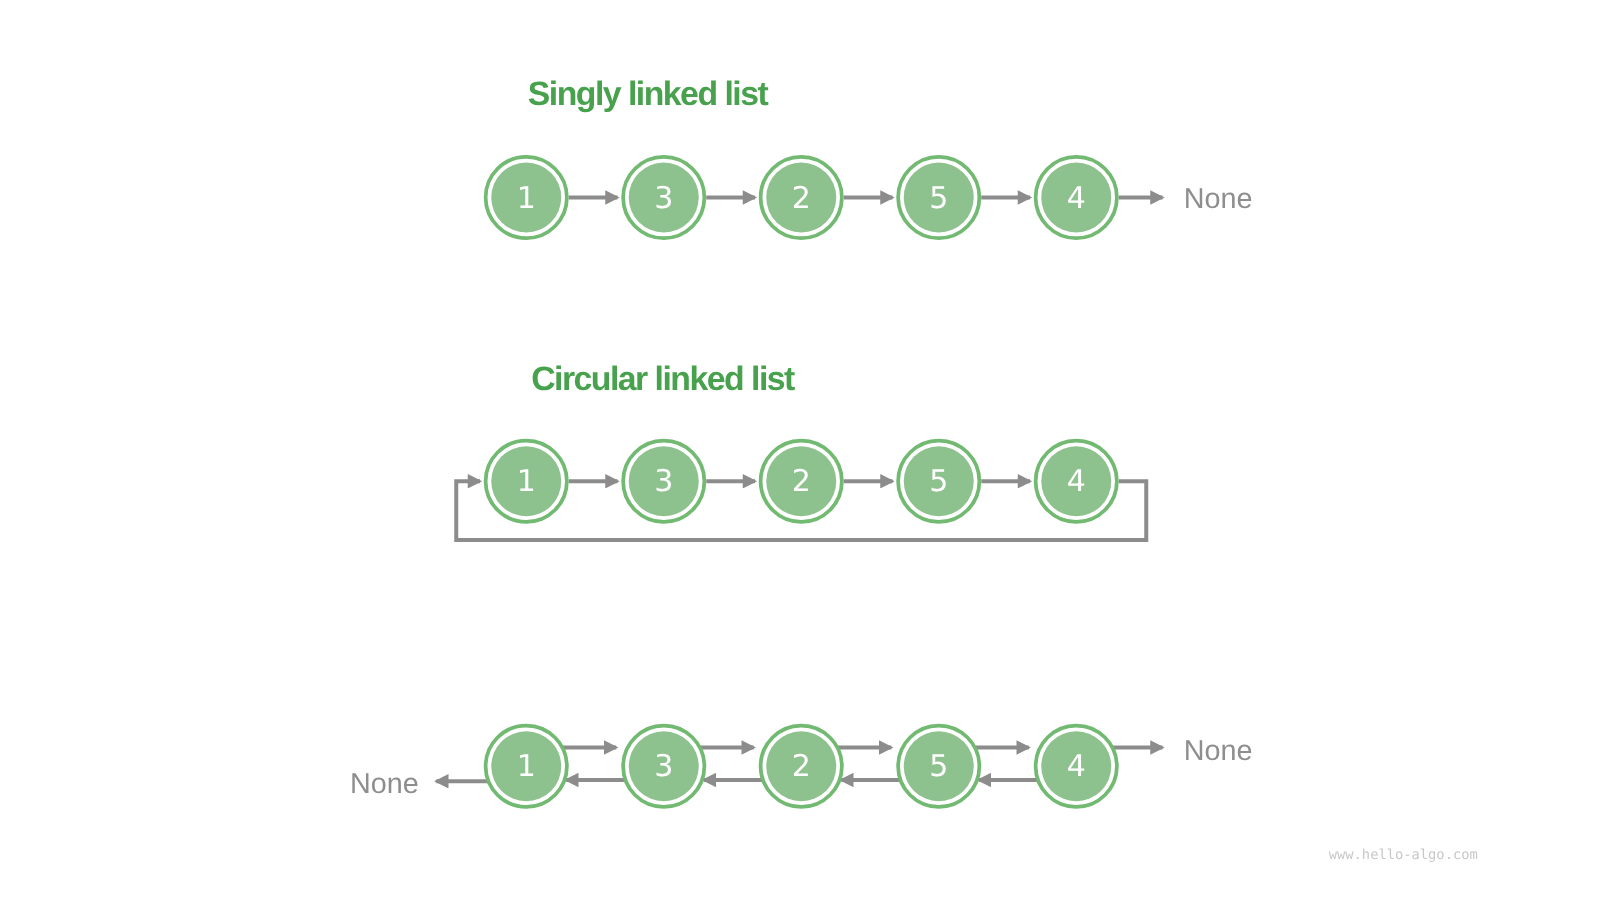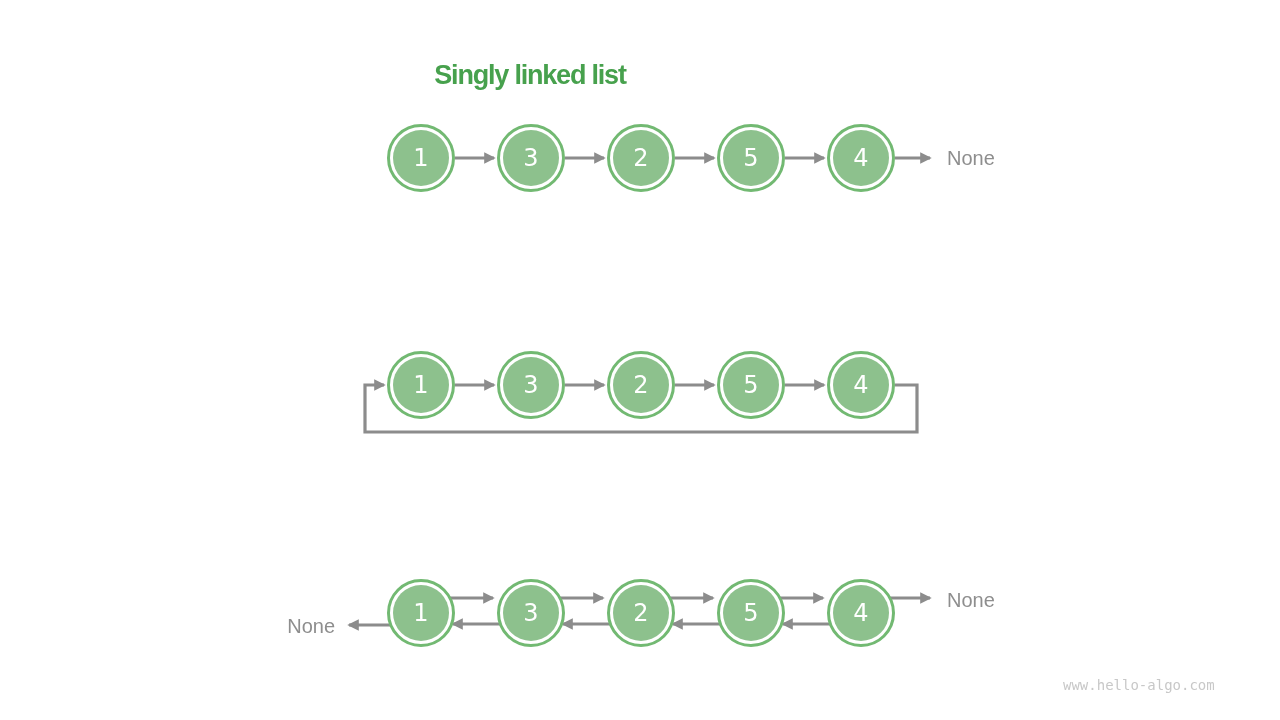--- a/index.html
+++ b/index.html
@@ -46,30 +46,30 @@
   .node-value {
     position: relative;
     z-index: 1;
     color: #ffffff;
     font-size: 24px;
     font-family: "DejaVu Sans", "Liberation Sans", sans-serif;
     font-weight: normal;
   }
   .none-label {
     position: absolute;
-    font-size: 20px;
+    font-size: 23px;
     color: #8E8E8E;
     line-height: 30px;
   }
   .watermark {
     position: absolute;
     left: 1063px;
     top: 677px;
     font-family: "DejaVu Sans Mono", monospace;
-    font-size: 14px;
+    font-size: 11px;
     color: #C8C8C8;
   }
   #arrows {
     position: absolute;
     left: 0;
     top: 0;
     pointer-events: none;
   }
 </style>
 </head>
@@ -104,39 +104,40 @@
       <line x1="889" y1="598" x2="930" y2="598" marker-end="url(#ah)"></line>
 
       <line x1="503" y1="624" x2="453" y2="624" marker-end="url(#ah)"></line>
       <line x1="613" y1="624" x2="563" y2="624" marker-end="url(#ah)"></line>
       <line x1="723" y1="624" x2="673" y2="624" marker-end="url(#ah)"></line>
       <line x1="833" y1="624" x2="783" y2="624" marker-end="url(#ah)"></line>
       <line x1="393" y1="625" x2="349" y2="625" marker-end="url(#ah)"></line>
     </g>
   </svg>
 
-  <div class="title" style="left:330px; top:60px">Singly linked list</div>
+  <div class="title" style="left:318px; top:60px">Singly linked list</div>
 
   <div class="node" style="left:387px; top:124px">
     <span class="node-value">1</span>
   </div>
   <div class="node" style="left:497px; top:124px">
     <span class="node-value">3</span>
   </div>
   <div class="node" style="left:607px; top:124px">
     <span class="node-value">2</span>
   </div>
   <div class="node" style="left:717px; top:124px">
     <span class="node-value">5</span>
   </div>
   <div class="node" style="left:827px; top:124px">
     <span class="node-value">4</span>
   </div>
   <div class="none-label" style="left:947px; top:143px">None</div>
 
+  <div class="title" style="left:330px; top:288px">Circular linked list</div>
 
   <div class="node" style="left:387px; top:351px">
     <span class="node-value">1</span>
   </div>
   <div class="node" style="left:497px; top:351px">
     <span class="node-value">3</span>
   </div>
   <div class="node" style="left:607px; top:351px">
     <span class="node-value">2</span>
   </div>

